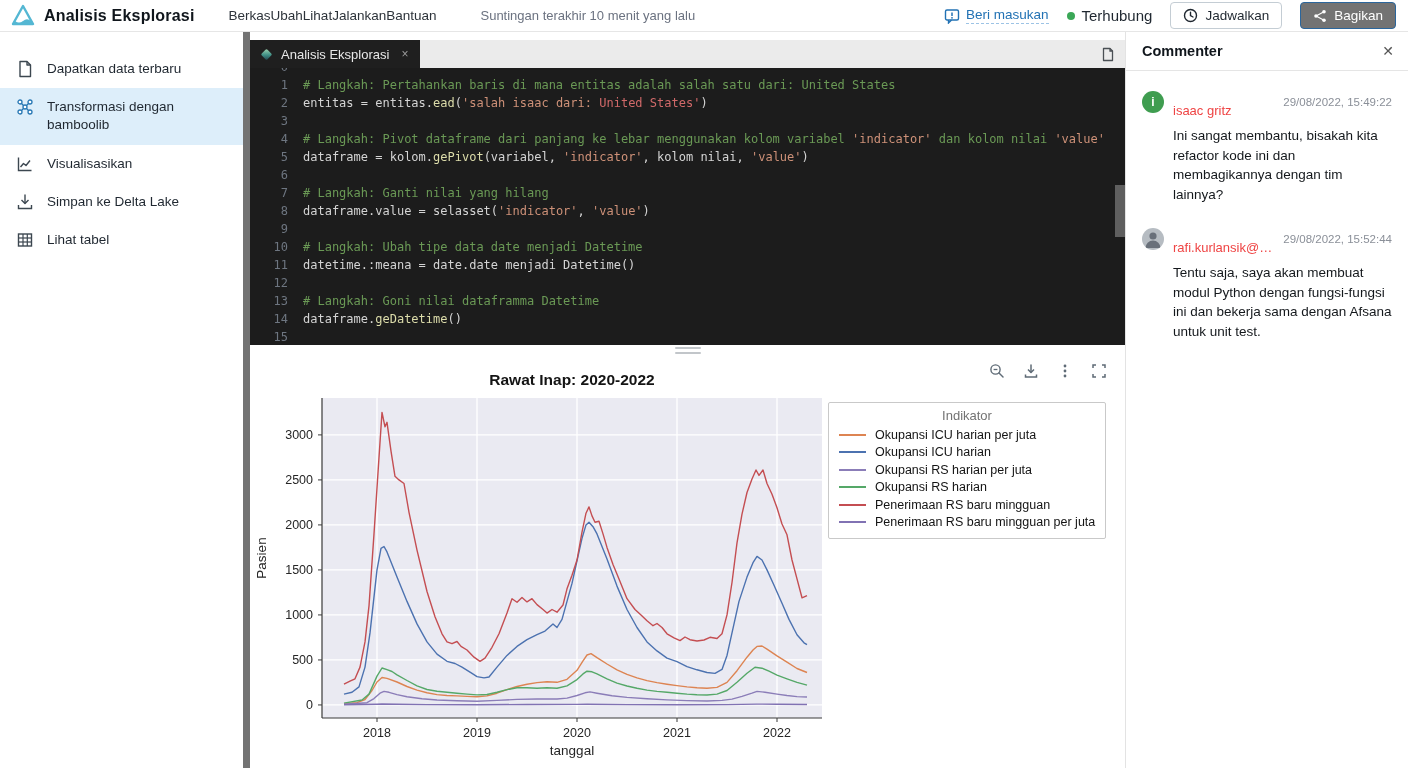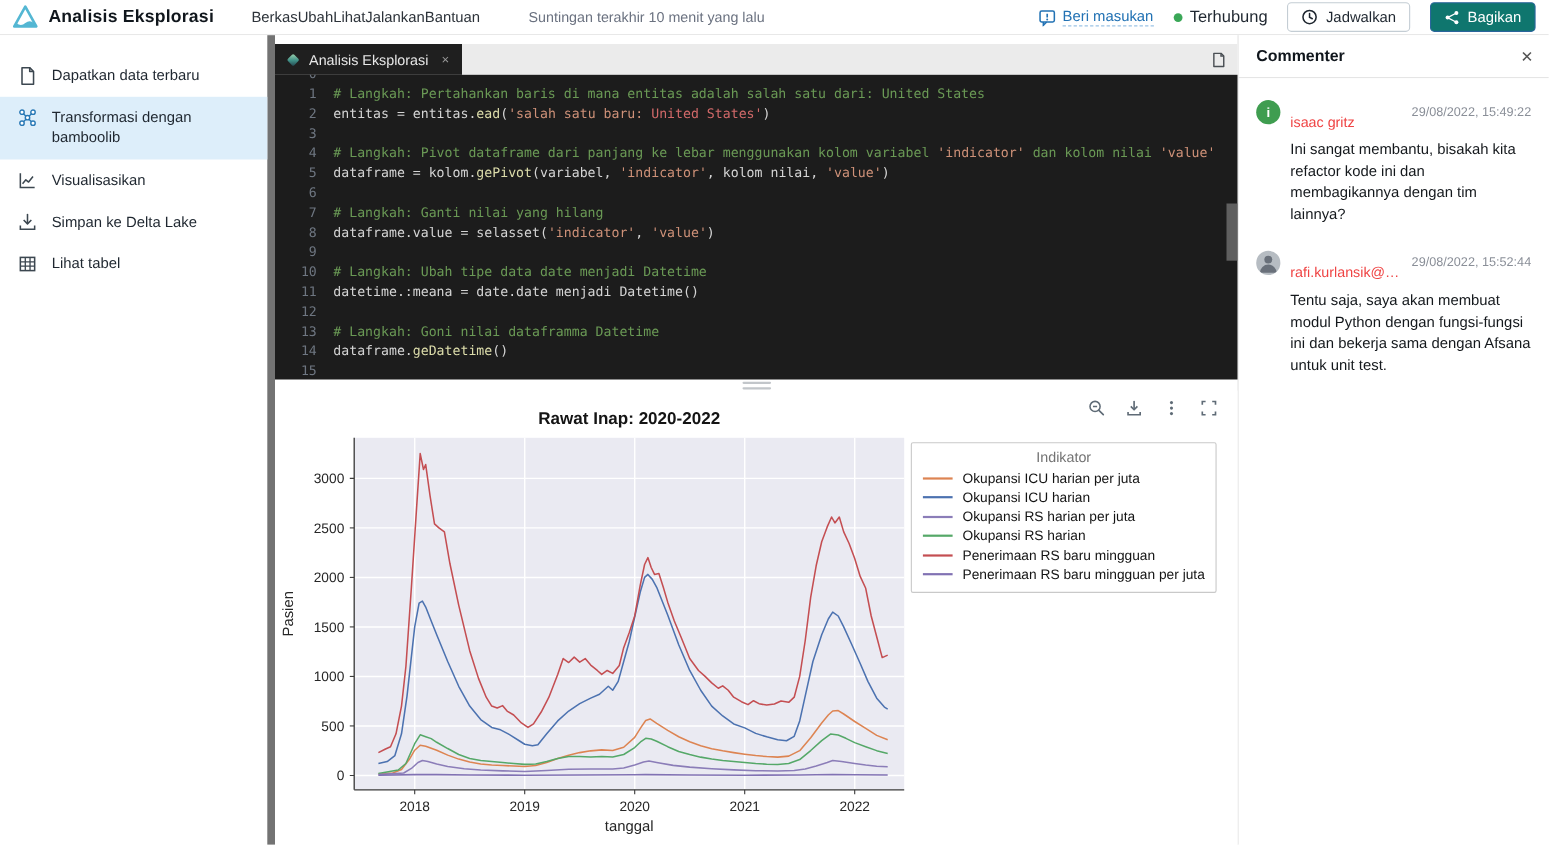--- a/index.html
+++ b/index.html
@@ -14,21 +14,21 @@
   .menubar { display:flex; font-size:13.5px; color:#2d333a; margin-right:44px;justify-content:center; }
   .menubar span { cursor:default; }
   .status-txt { font-size:13px; color:#6b7280; flex:0 0 auto; }
   .tb-right { margin-left:auto; display:flex; align-items:center; gap:18px; }
   .feedback { display:flex; align-items:center; gap:6px; color:#2272b4; font-size:13.5px; text-decoration:none; }
   .feedback .fb-txt { border-bottom:1px dashed #9cc3e5; padding-bottom:1px; }
   .conn { display:flex; align-items:center; gap:7px; font-size:15px; color:#1f2730; }
   .dot { width:8px; height:8px; border-radius:50%; background:#3aa757; display:inline-block; }
   .btn { display:flex; align-items:center; gap:7px; font-size:13.5px; height:27px; padding:0 12px;
     border-radius:4px; border:1px solid #c4cdd4; background:#fff; color:#1f2730; cursor:pointer; }
-  .btn.primary { background:#0f766e; border-color:#2b669c; color:#fff; }
+  .btn.primary { background:#737373; border-color:#2b669c; color:#fff; }
 
   
   .app-row { display:flex; height:736px; }
   .sidebar { width:250px; border-right:7px solid #737373; padding-top:18px; background:#fff; }
   .side-item { display:flex; align-items:flex-start; gap:13px; padding:10px 16px; font-size:13.5px;
     line-height:1.35; color:#1f2730; cursor:pointer; }
   .side-item svg { flex:0 0 auto; margin-top:0px; }
   .side-item.selected { background:#ddeefa; }
 
   .main { flex:1; display:flex; flex-direction:column; min-width:0; background:#fff; }
@@ -215,21 +215,21 @@
           <path d="M2.5 1.5 h6.5 l2.5 2.5 v9.5 h-9 z" fill="none" stroke="#4a4f54" stroke-width="1.3" stroke-linejoin="round"></path>
           <path d="M9 1.5 v2.5 h2.5" fill="none" stroke="#4a4f54" stroke-width="1.3"></path>
         </svg>
       </div>
     </div>
 
     <div class="code">
       <div class="code-lines">
           <div class="cl"><span class="ln">0</span><span class="lc"></span></div>
           <div class="cl"><span class="ln">1</span><span class="lc"><span class="com"># Langkah: Pertahankan baris di mana entitas adalah salah satu dari: United States</span></span></div>
-          <div class="cl"><span class="ln">2</span><span class="lc"><span class="code-t">entitas = entitas.</span><span class="fn">ead</span><span class="code-t">(</span><span class="str">'salah satu baru: </span><span class="str2">United States'</span><span class="code-t">)</span></span></div>
+          <div class="cl"><span class="ln">2</span><span class="lc"><span class="code-t">entitas = entitas.</span><span class="fn">ead</span><span class="code-t">(</span><span class="str">'salah isaac dari: </span><span class="str2">United States'</span><span class="code-t">)</span></span></div>
           <div class="cl"><span class="ln">3</span><span class="lc"></span></div>
           <div class="cl"><span class="ln">4</span><span class="lc"><span class="com"># Langkah: Pivot dataframe dari panjang ke lebar menggunakan kolom variabel </span><span class="str">'indicator'</span><span class="com"> dan kolom nilai </span><span class="str">'value'</span></span></div>
           <div class="cl"><span class="ln">5</span><span class="lc"><span class="code-t">dataframe = kolom.</span><span class="fn">gePivot</span><span class="code-t">(variabel, </span><span class="str">'indicator'</span><span class="code-t">, kolom nilai, </span><span class="str">'value'</span><span class="code-t">)</span></span></div>
           <div class="cl"><span class="ln">6</span><span class="lc"></span></div>
           <div class="cl"><span class="ln">7</span><span class="lc"><span class="com"># Langkah: Ganti nilai yang hilang</span></span></div>
           <div class="cl"><span class="ln">8</span><span class="lc"><span class="code-t">dataframe.value = selasset(</span><span class="str">'indicator'</span><span class="code-t">, </span><span class="str">'value'</span><span class="code-t">)</span></span></div>
           <div class="cl"><span class="ln">9</span><span class="lc"></span></div>
           <div class="cl"><span class="ln">10</span><span class="lc"><span class="com"># Langkah: Ubah tipe data date menjadi Datetime</span></span></div>
           <div class="cl"><span class="ln">11</span><span class="lc"><span class="code-t">datetime.:meana = date.date menjadi Datetime()</span></span></div>
           <div class="cl"><span class="ln">12</span><span class="lc"></span></div>

